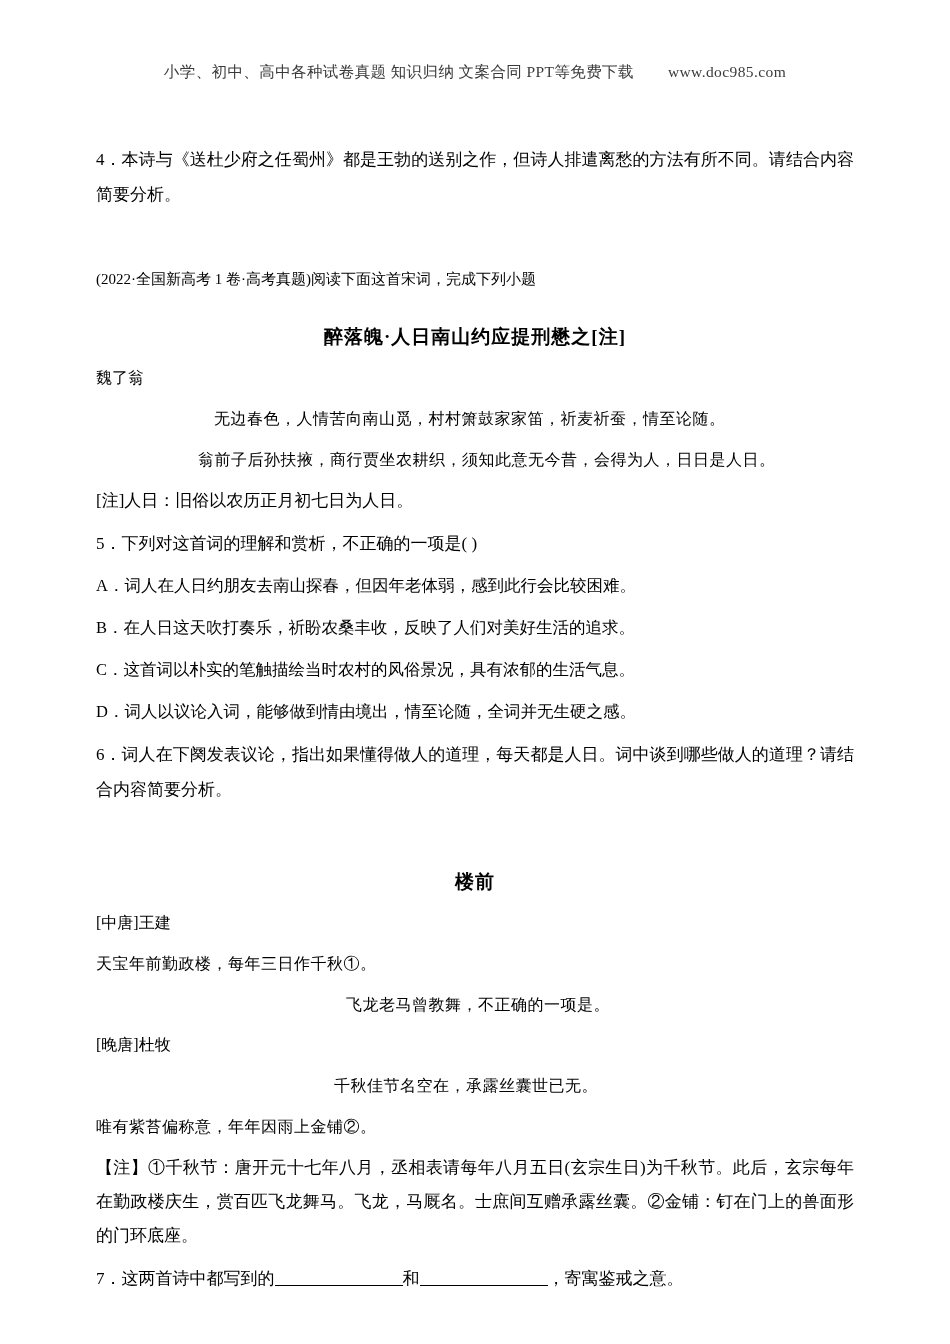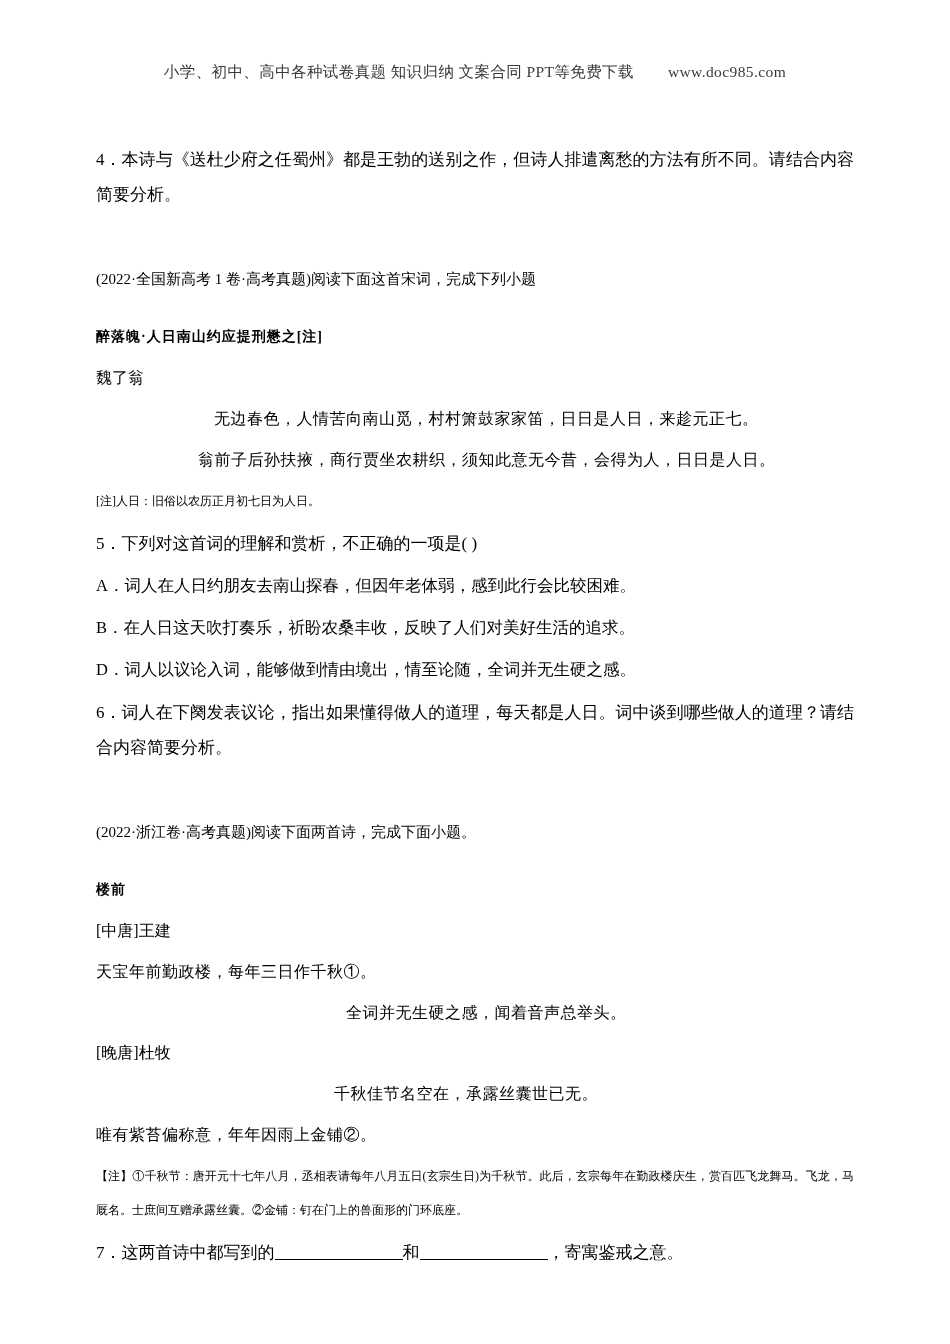--- a/index.html
+++ b/index.html
@@ -53,42 +53,42 @@
     margin-top: 2px;
     text-indent: 0;
   }
   .spacer-lg { height: 34px; }
   .spacer-sm { height: 8px; }
   .src-line {
     font-size: 15px;
     line-height: 34px;
   }
   .poem-title {
-    text-align: left;
+    text-align: center;
     font-weight: bold;
-    font-size: 14px;
+    font-size: 19px;
     line-height: 34px;
     letter-spacing: 1px;
   }
   .poem-author {
     text-align: left;
     font-size: 16px;
     line-height: 32px;
   }
   .poem-line {
     font-size: 16px;
     line-height: 33px;
     letter-spacing: 0.5px;
   }
   .indent-1 { padding-left: 118px; }
   .indent-2 { padding-left: 102px; }
   .indent-3 { padding-left: 250px; }
   .indent-4 { padding-left: 238px; }
   .note-line {
-    font-size: 12px;
+    font-size: 17px;
     line-height: 34px;
   }
   .opt {
     font-size: 16.5px;
     line-height: 34px;
   }
   .blank {
     display: inline-block;
     border-bottom: 1px solid #000;
     width: 128px;
@@ -110,42 +110,42 @@
     <p class="q">4．本诗与《送杜少府之任蜀州》都是王勃的送别之作，但诗人排遣离愁的方法有所不同。请结合内容简要分析。</p>
 
     <div class="spacer-lg"></div>
 
     <p class="src-line">(2022·全国新高考 1 卷·高考真题)阅读下面这首宋词，完成下列小题</p>
 
     <div class="spacer-sm"></div>
 
     <p class="poem-title">醉落魄·人日南山约应提刑懋之[注]</p>
     <p class="poem-author">魏了翁</p>
-    <p class="poem-line indent-1">无边春色，人情苦向南山觅，村村箫鼓家家笛，日日是人日，来趁元正七。</p>
+    <p class="poem-line indent-1">无边春色，人情苦向南山觅，村村箫鼓家家笛，祈麦祈蚕，情至论随。</p>
     <p class="poem-line indent-2">翁前子后孙扶掖，商行贾坐农耕织，须知此意无今昔，会得为人，日日是人日。</p>
 
     <p class="note-line">[注]人日：旧俗以农历正月初七日为人日。</p>
 
     <p class="q">5．下列对这首词的理解和赏析，不正确的一项是(      )</p>
     <p class="opt">A．词人在人日约朋友去南山探春，但因年老体弱，感到此行会比较困难。</p>
     <p class="opt">B．在人日这天吹打奏乐，祈盼农桑丰收，反映了人们对美好生活的追求。</p>
+    <p class="opt">C．这首词以朴实的笔触描绘当时农村的风俗景况，具有浓郁的生活气息。</p>
     <p class="opt">D．词人以议论入词，能够做到情由境出，情至论随，全词并无生硬之感。</p>
 
     <p class="q">6．词人在下阕发表议论，指出如果懂得做人的道理，每天都是人日。词中谈到哪些做人的道理？请结合内容简要分析。</p>
 
     <div class="spacer-lg"></div>
 
-    <p class="src-line">(2022·浙江卷·高考真题)阅读下面两首诗，完成下面小题。</p>
 
     <div class="spacer-sm"></div>
 
     <p class="poem-title">楼前</p>
     <p class="poem-author">[中唐]王建</p>
     <p class="poem-line">天宝年前勤政楼，每年三日作千秋①。</p>
-    <p class="poem-line indent-3">全词并无生硬之感，闻着音声总举头。</p>
+    <p class="poem-line indent-3">飞龙老马曾教舞，不正确的一项是。</p>
 
     <p class="poem-author">[晚唐]杜牧</p>
     <p class="poem-line indent-4">千秋佳节名空在，承露丝囊世已无。</p>
     <p class="poem-line">唯有紫苔偏称意，年年因雨上金铺②。</p>
 
     <p class="note-line">【注】①千秋节：唐开元十七年八月，丞相表请每年八月五日(玄宗生日)为千秋节。此后，玄宗每年在勤政楼庆生，赏百匹飞龙舞马。飞龙，马厩名。士庶间互赠承露丝囊。②金铺：钉在门上的兽面形的门环底座。</p>
 
     <p class="q">
       <span>7．这两首诗中都写到的</span><span class="blank"></span><span>和</span><span class="blank"></span><span>，寄寓鉴戒之意。</span>
     </p>

